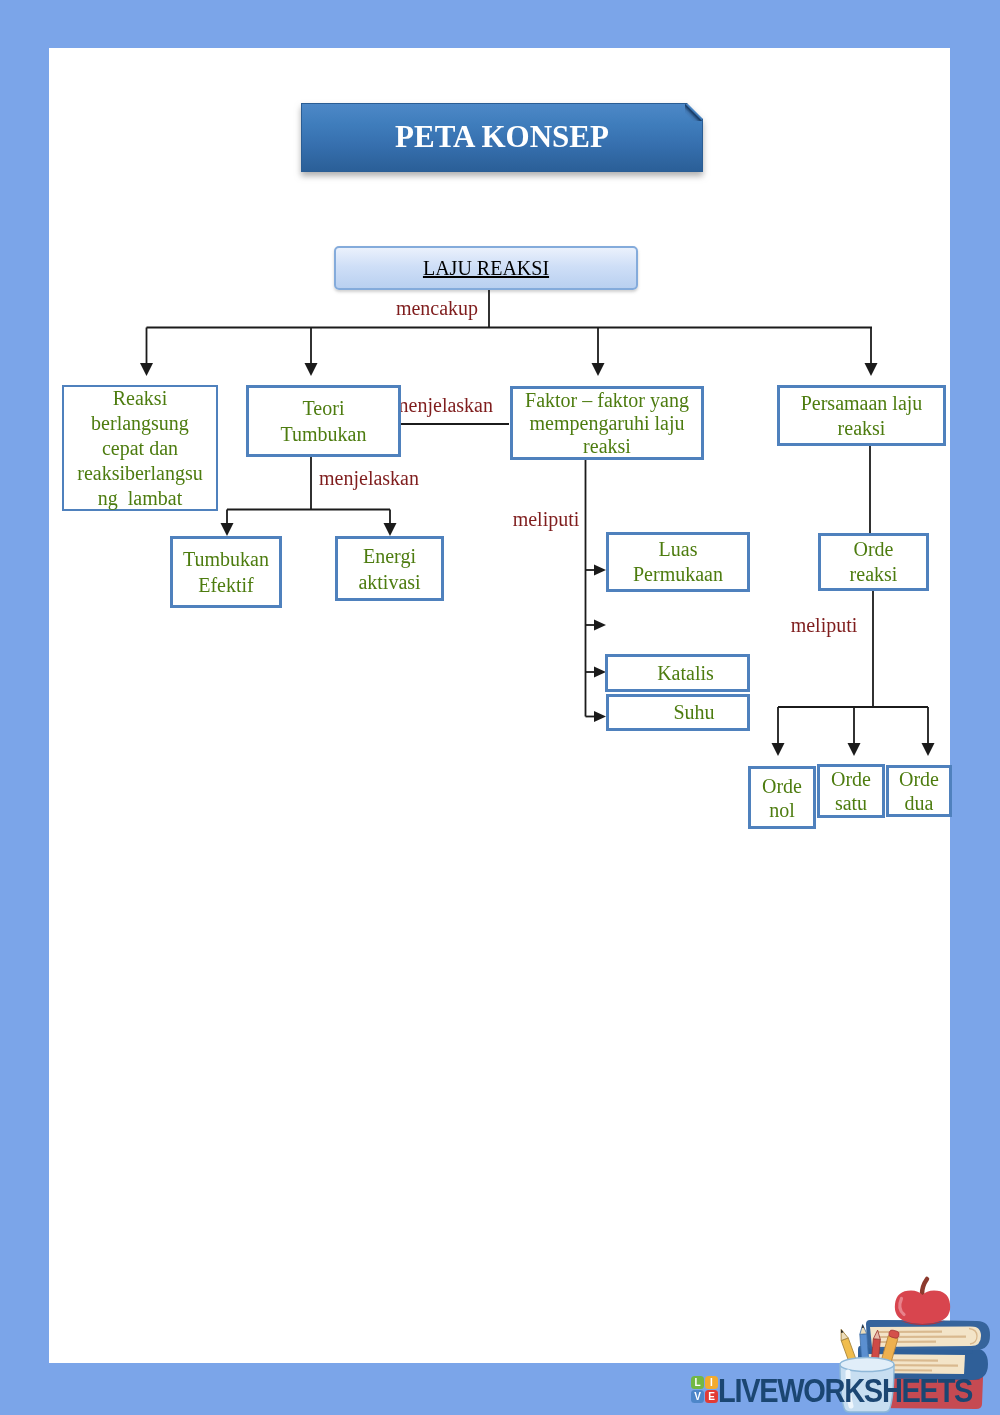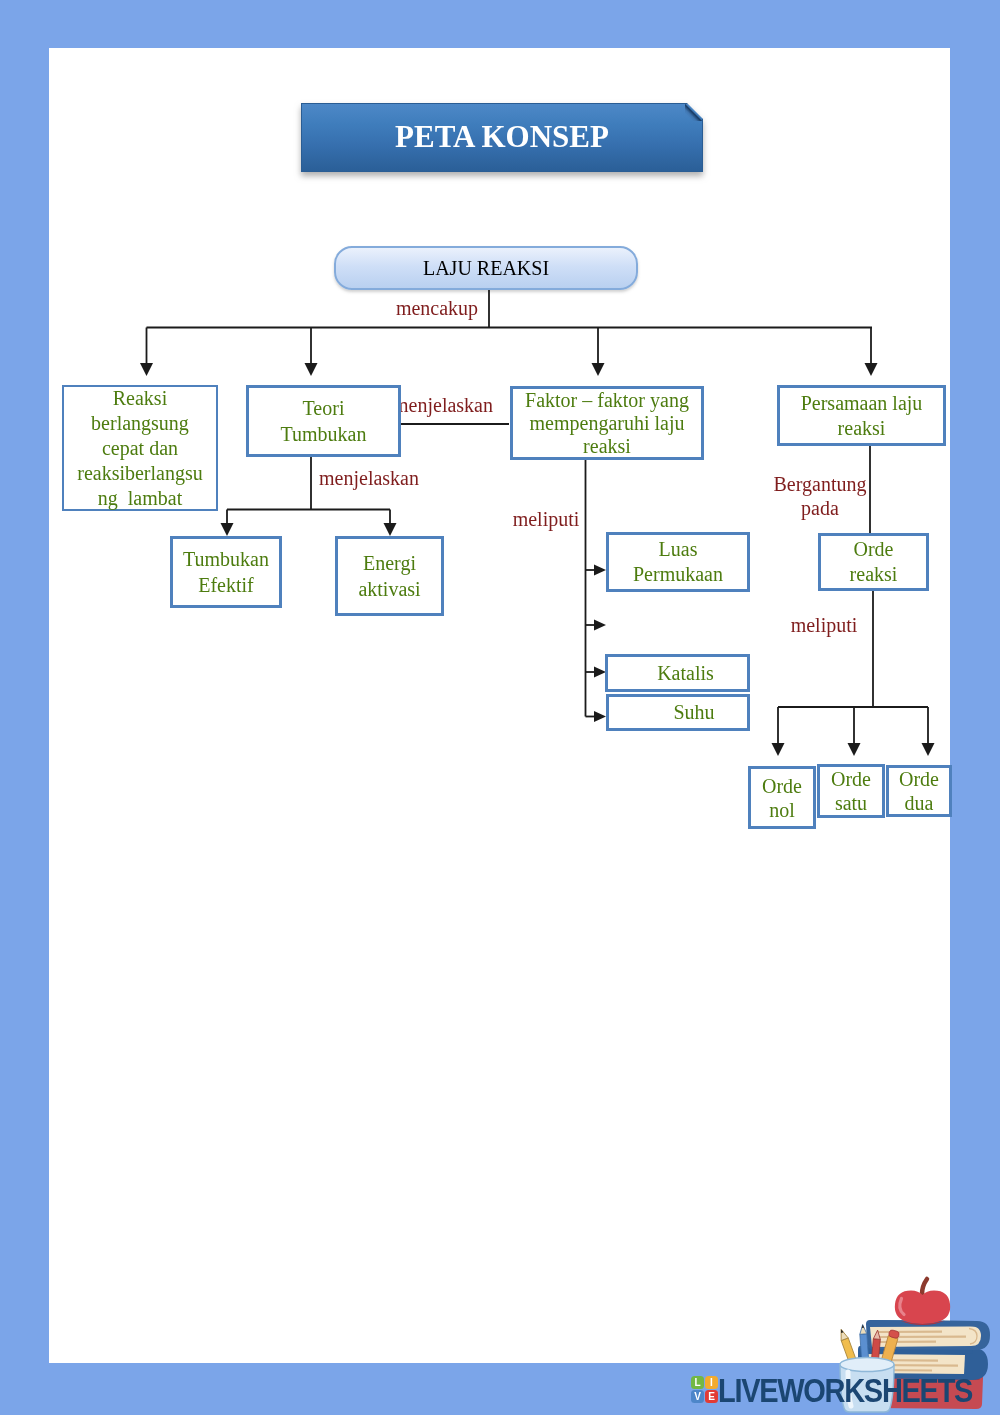--- a/index.html
+++ b/index.html
@@ -5,21 +5,21 @@
   html,body{margin:0;padding:0;}
   body{width:1000px;height:1415px;overflow:hidden;}
   #screen{position:relative;width:1000px;height:1415px;background:#7ba5e9;font-family:"Liberation Serif",serif;}
   #paper{position:absolute;left:49px;top:48px;width:901px;height:1315px;background:#ffffff;}
   
   .banner-wrap{position:absolute;left:301px;top:103px;width:402px;height:69px;filter:drop-shadow(0px 4px 3px rgba(110,110,110,.55));}
   .banner{position:absolute;inset:0;background:linear-gradient(180deg,#4d88c7 0%,#3f7dbc 30%,#366fae 62%,#2e649e 88%,#2a5f98 100%);border:1px solid #2a5d94;box-sizing:border-box;clip-path:polygon(0 0,386px 0,100% 16px,100% 100%,0 100%);display:flex;align-items:center;justify-content:center;}
   .banner-fold{position:absolute;right:0;top:0;width:17px;height:17px;background:linear-gradient(225deg,transparent 46%,rgba(19,52,92,.95) 52%,rgba(56,100,152,.4) 66%,transparent 78%);}
   .banner-text{color:#ffffff;font-weight:bold;font-size:31px;letter-spacing:0px;padding-bottom:2px;}
   
-  .rootnode{position:absolute;left:334px;top:246px;width:304px;height:44px;border:2px solid #84abdb;border-radius:18px;background:linear-gradient(180deg,#eaf1fc 0%,#cfdff7 45%,#b9d0f0 100%);box-sizing:border-box;display:flex;align-items:center;justify-content:center;font-size:20px;color:#000;box-shadow:0 2px 3px rgba(120,120,120,.35);}
+  .rootnode{position:absolute;left:334px;top:246px;width:304px;height:44px;border:2px solid #84abdb;border-radius:5px;background:linear-gradient(180deg,#eaf1fc 0%,#cfdff7 45%,#b9d0f0 100%);box-sizing:border-box;display:flex;align-items:center;justify-content:center;font-size:20px;color:#000;box-shadow:0 2px 3px rgba(120,120,120,.35);text-decoration:underline;}
   
   .node{position:absolute;background:#fff;border:3px solid #4f81bd;box-sizing:border-box;display:flex;align-items:center;justify-content:center;text-align:center;color:#4d7c0f;font-size:20px;line-height:25px;white-space:pre-line;}
   .thin{border-width:2.5px;}
   
   .lbl{position:absolute;color:#7f1d1d;font-size:20px;line-height:24px;text-align:center;white-space:pre-line;}
   svg.connectors{position:absolute;left:0;top:0;pointer-events:none;}
   
   .brand{position:absolute;left:718px;top:1373px;font-family:"Liberation Sans",sans-serif;font-weight:bold;font-size:29px;letter-spacing:-1.3px;color:#1b4672;transform:scaleY(1.13);transform-origin:top left;}
   .logo{position:absolute;left:691px;top:1376px;width:27px;height:27px;display:grid;grid-template-columns:13px 13px;grid-template-rows:13px 13px;gap:1px;}
   .logo span{border-radius:3.5px;color:#fff;font-family:"Liberation Sans",sans-serif;font-weight:bold;font-size:10px;display:flex;align-items:center;justify-content:center;}
@@ -78,39 +78,37 @@
       <path d="M771.5 743 h13 l-6.5 13 z"></path>
       <path d="M847.5 743 h13 l-6.5 13 z"></path>
       <path d="M921.5 743 h13 l-6.5 13 z"></path>
     </g>
   </svg>
 
   <div class="lbl" style="left:377px;top:296px;width:120px;">mencakup</div>
   <div class="lbl" style="left:383px;top:393px;width:120px;">menjelaskan</div>
   <div class="lbl" style="left:318px;top:466px;width:102px;">menjelaskan</div>
   <div class="lbl" style="left:507px;top:507px;width:78px;">meliputi</div>
-  <div class="lbl" style="left:760px;top:472px;width:120px;">Bergantung
-pada</div>
   <div class="lbl" style="left:785px;top:613px;width:78px;">meliputi</div>
 
   <div class="node thin" style="left:62px;top:385px;width:156px;height:126px;">Reaksi
 berlangsung
 cepat dan
 reaksiberlangsu
 ng&nbsp; lambat</div>
   <div class="node" style="left:246px;top:385px;width:155px;height:72px;line-height:26px;">Teori
 Tumbukan</div>
   <div class="node" style="left:510px;top:386px;width:194px;height:74px;line-height:23px;">Faktor – faktor yang
 mempengaruhi laju
 reaksi</div>
   <div class="node" style="left:777px;top:385px;width:169px;height:61px;line-height:25px;">Persamaan laju
 reaksi</div>
   <div class="node" style="left:170px;top:536px;width:112px;height:72px;line-height:26px;">Tumbukan
 Efektif</div>
-  <div class="node" style="left:335px;top:536px;width:109px;height:80px;line-height:26px;">Energi
+  <div class="node" style="left:335px;top:536px;width:109px;height:65px;line-height:26px;">Energi
 aktivasi</div>
   <div class="node" style="left:606px;top:532px;width:144px;height:60px;line-height:25px;">Luas
 Permukaan</div>
   <div class="node" style="left:605px;top:654px;width:145px;height:38px;padding-left:16px;">Katalis</div>
   <div class="node" style="left:606px;top:694px;width:144px;height:37px;padding-left:32px;">Suhu</div>
   <div class="node" style="left:818px;top:533px;width:111px;height:58px;line-height:25px;">Orde
 reaksi</div>
   <div class="node" style="left:748px;top:766px;width:68px;height:63px;line-height:24px;">Orde
 nol</div>
   <div class="node" style="left:817px;top:764px;width:68px;height:54px;line-height:24px;">Orde

